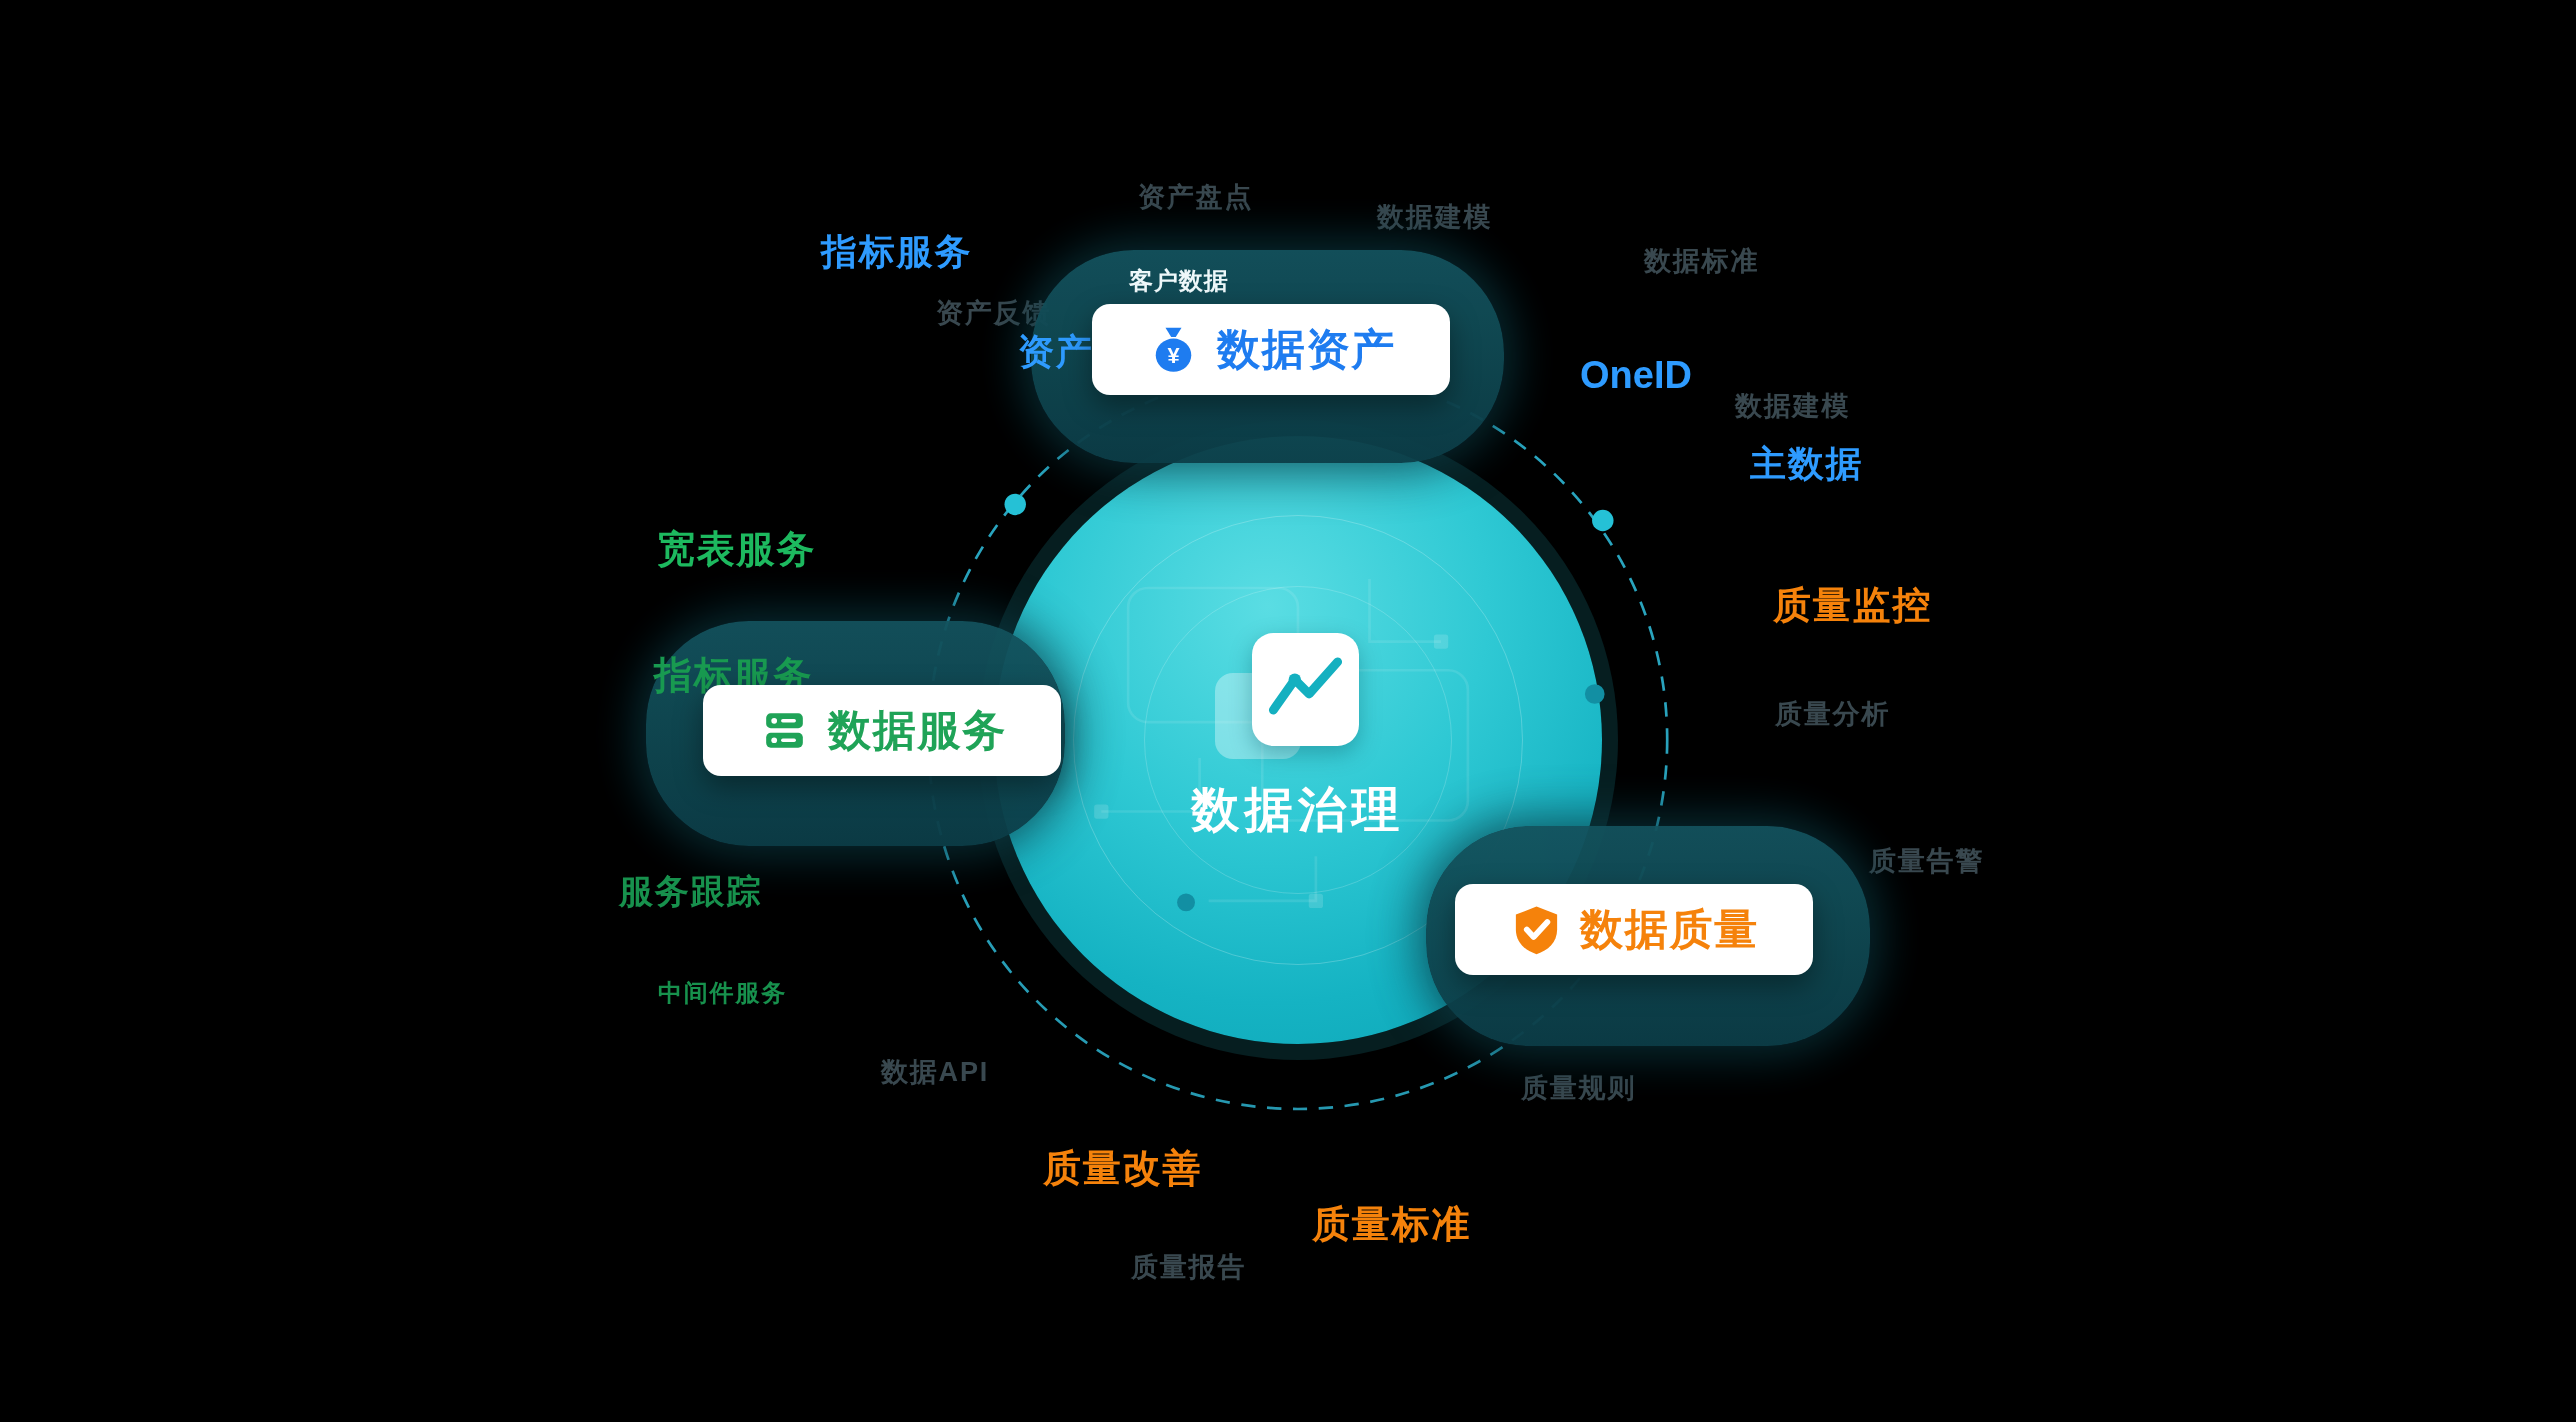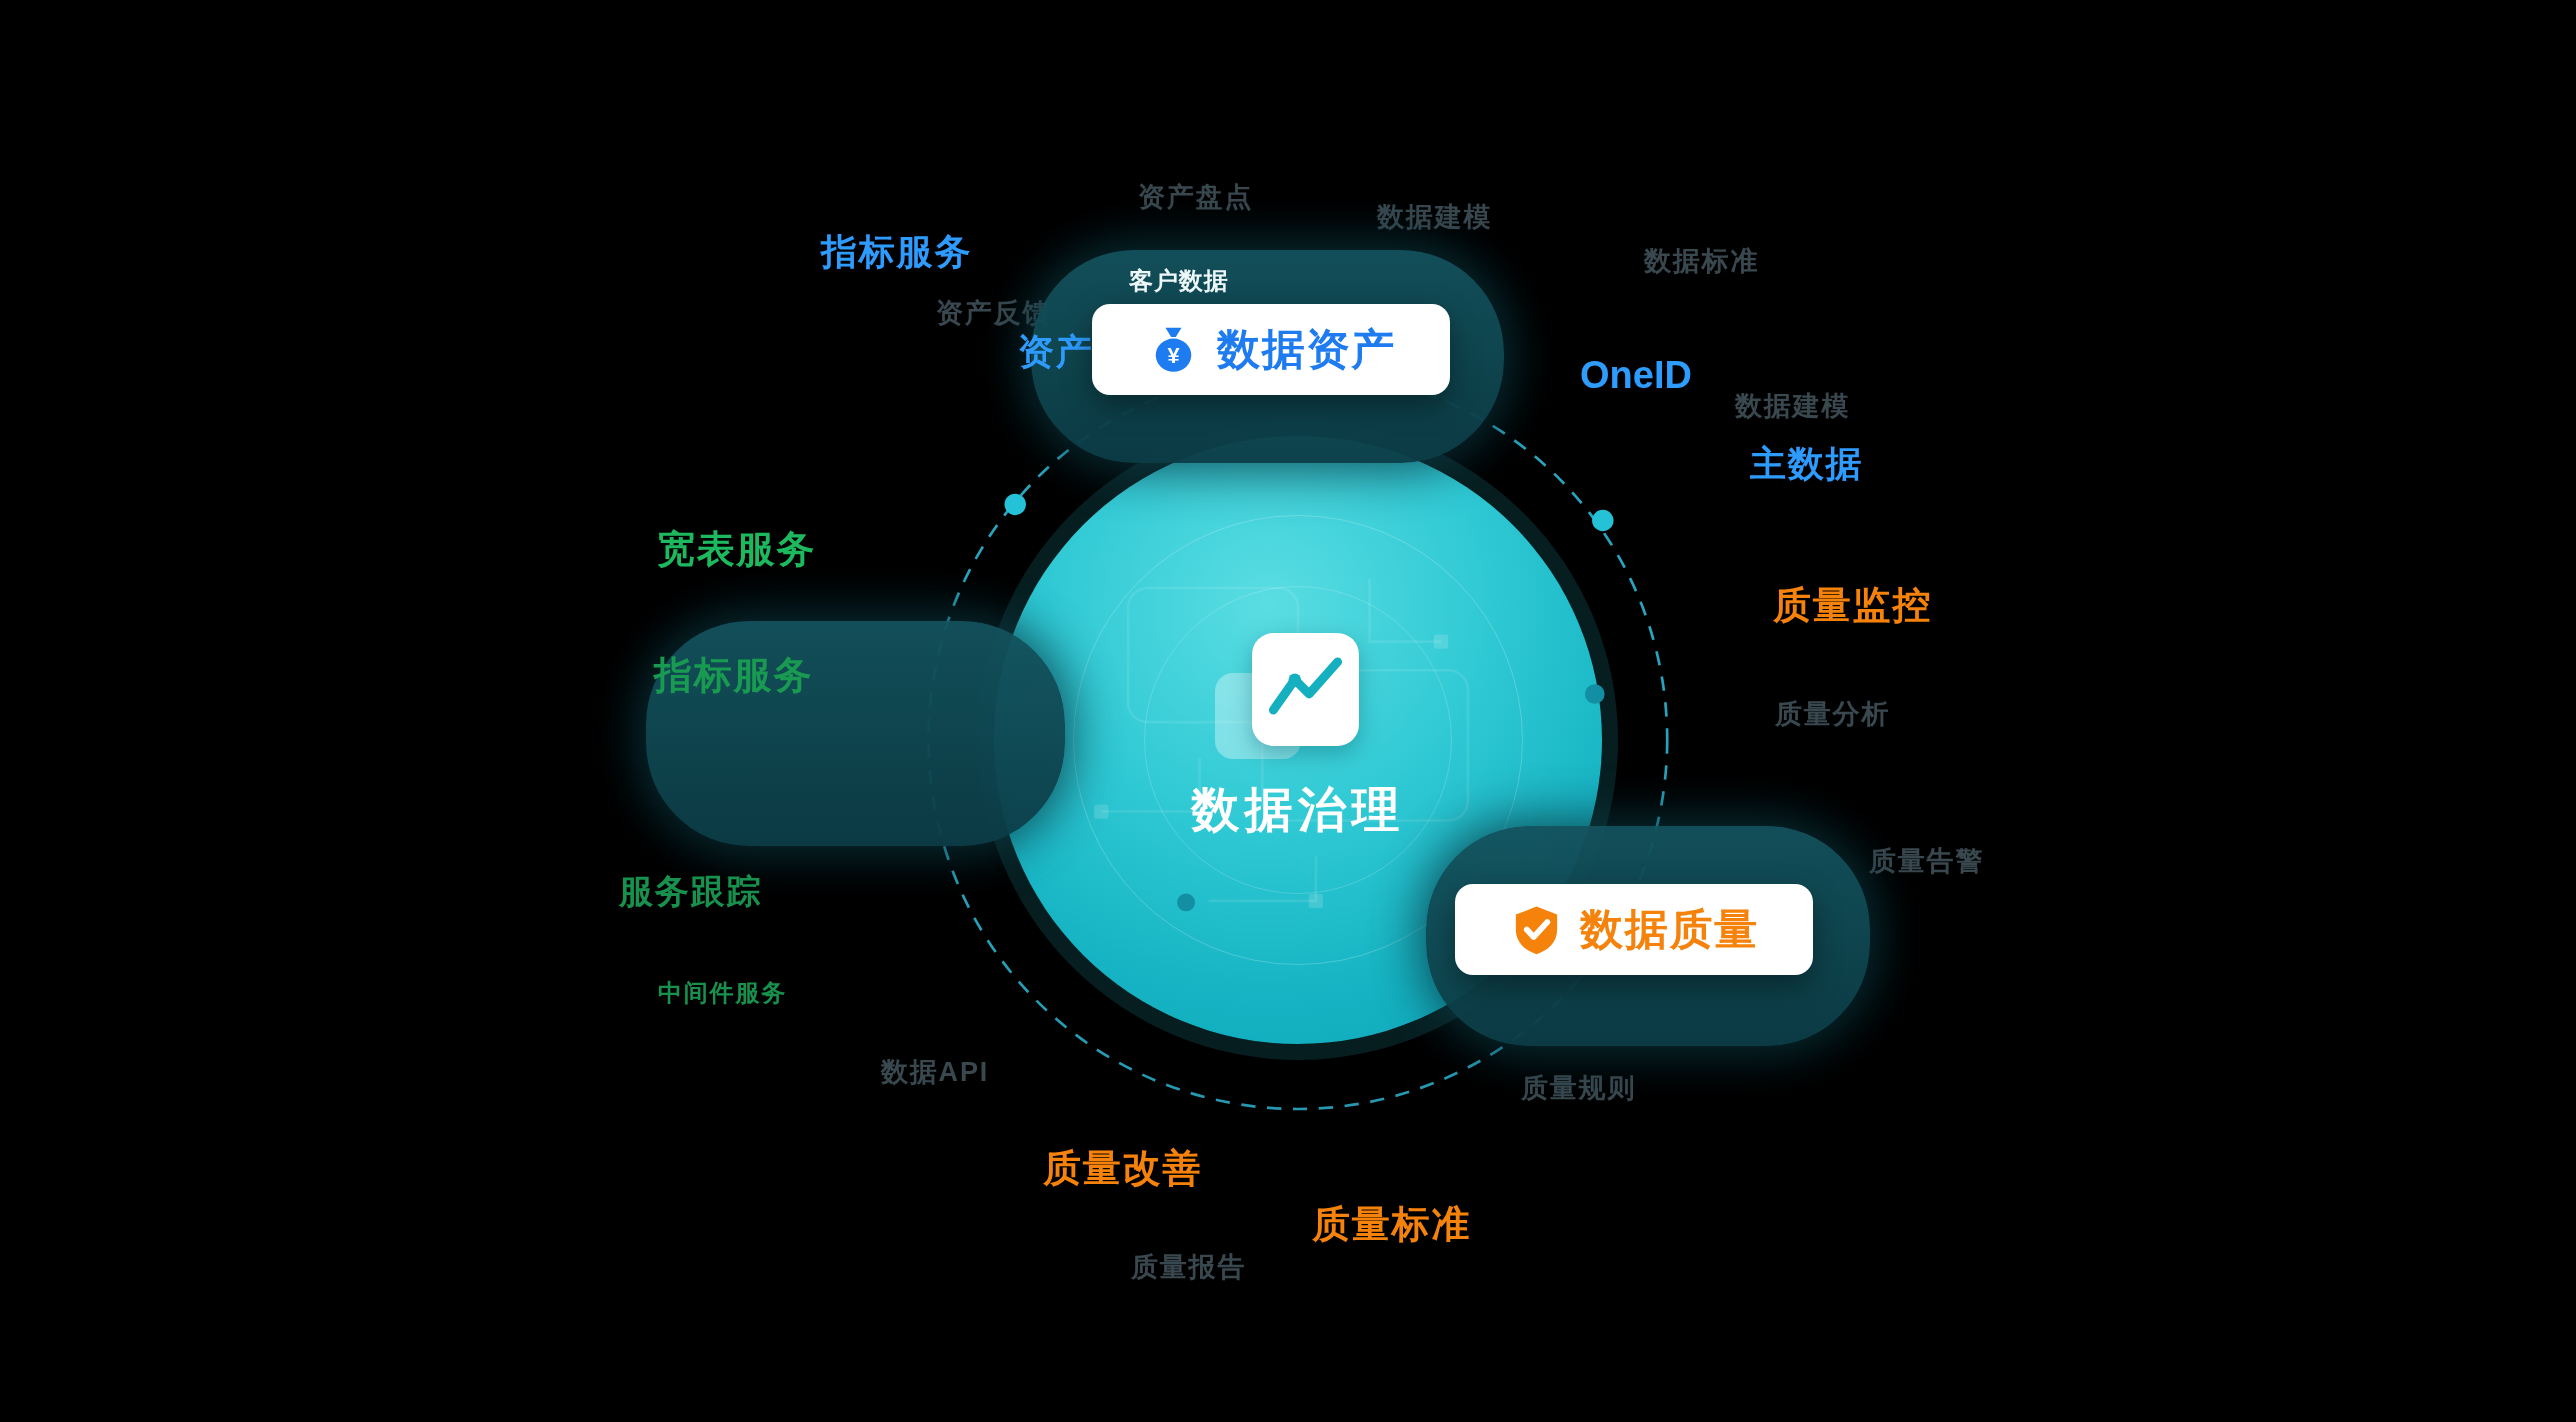--- a/index.html
+++ b/index.html
@@ -146,20 +146,33 @@
     <span class="pill-icon">
       <svg width="55" height="55" viewBox="0 0 48 48">
         <path d="M17 5 h14 l-5 8 h-4 z" fill="#1e7cf0"></path>
         <ellipse cx="24" cy="29" rx="15.5" ry="14.5" fill="#1e7cf0"></ellipse>
         <text x="24" y="36" font-size="19" fill="#ffffff" text-anchor="middle" font-weight="bold">¥</text>
       </svg>
     </span>
     <span class="pill-label">数据资产</span>
   </div>
 
+  <div class="pill pill-services">
+    <span class="pill-icon">
+      <svg width="55" height="55" viewBox="0 0 48 48">
+        <rect x="8" y="9" width="32" height="13" rx="4" fill="#1fa357"></rect>
+        <rect x="8" y="26" width="32" height="13" rx="4" fill="#1fa357"></rect>
+        <circle cx="15" cy="15.5" r="2.5" fill="#ffffff"></circle>
+        <circle cx="15" cy="32.5" r="2.5" fill="#ffffff"></circle>
+        <rect x="21" y="14" width="13" height="3" rx="1.5" fill="#ffffff"></rect>
+        <rect x="21" y="31" width="13" height="3" rx="1.5" fill="#ffffff"></rect>
+      </svg>
+    </span>
+    <span class="pill-label">数据服务</span>
+  </div>
 
   <div class="pill pill-quality">
     <span class="pill-icon">
       <svg width="55" height="55" viewBox="0 0 48 48">
         <path d="M24 4 L42 11 V24 C42 35 34 42.5 24 45.5 C14 42.5 6 35 6 24 V11 Z" fill="#f5820b"></path>
         <path d="M15.5 24 l6 6.5 l12 -13" stroke="#ffffff" stroke-width="5" fill="none" stroke-linecap="round" stroke-linejoin="round"></path>
       </svg>
     </span>
     <span class="pill-label">数据质量</span>
   </div>

